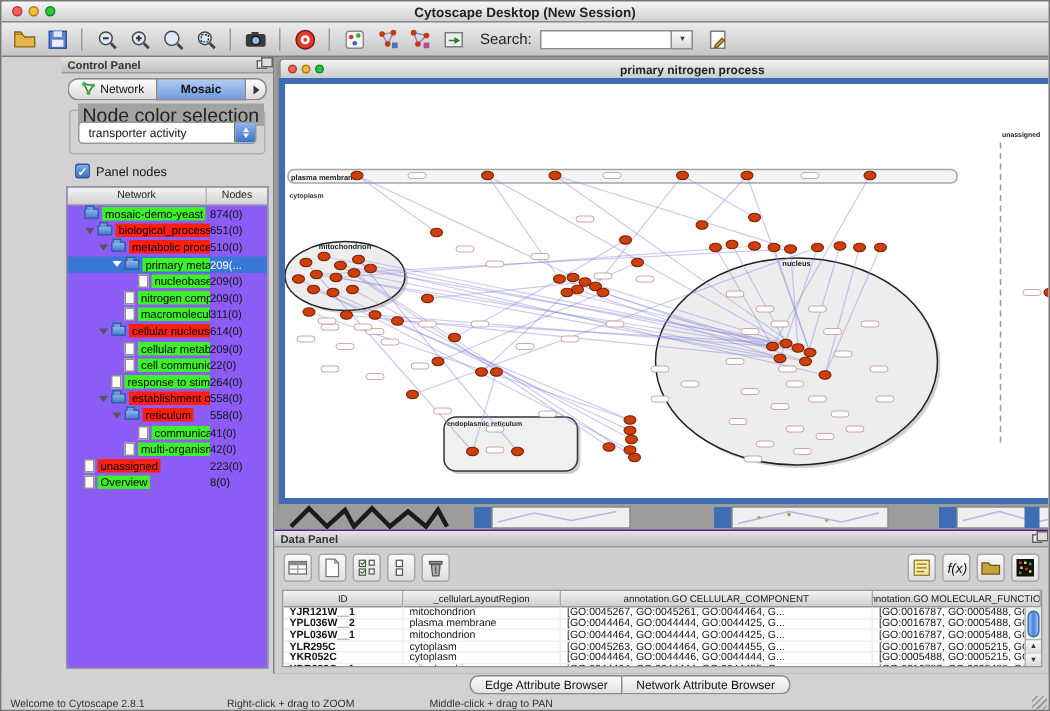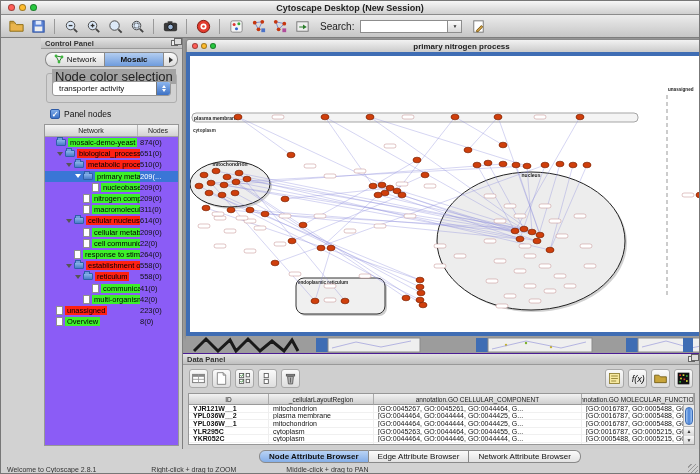--- a/index.html
+++ b/index.html
@@ -722,21 +722,20 @@
               <span class="dt-arrow">▲</span>
               <span class="dt-arrow">▼</span>
             </div>
           </div>
         </div>
       </div>
     </div>
   </div>
 
   <div class="bottom-tabs" id="bottom-tabs">
-      <span class="btab selected">Node Attribute Browser</span>
       <span class="btab">Edge Attribute Browser</span>
       <span class="btab">Network Attribute Browser</span>
     </div>
 
   <div class="status-bar">
     <span id="status-items" style="display:flex;">
         <span class="status-item">Welcome to Cytoscape 2.8.1</span>
         <span class="status-item">Right-click + drag to ZOOM</span>
         <span class="status-item">Middle-click + drag to PAN</span>
       </span>

